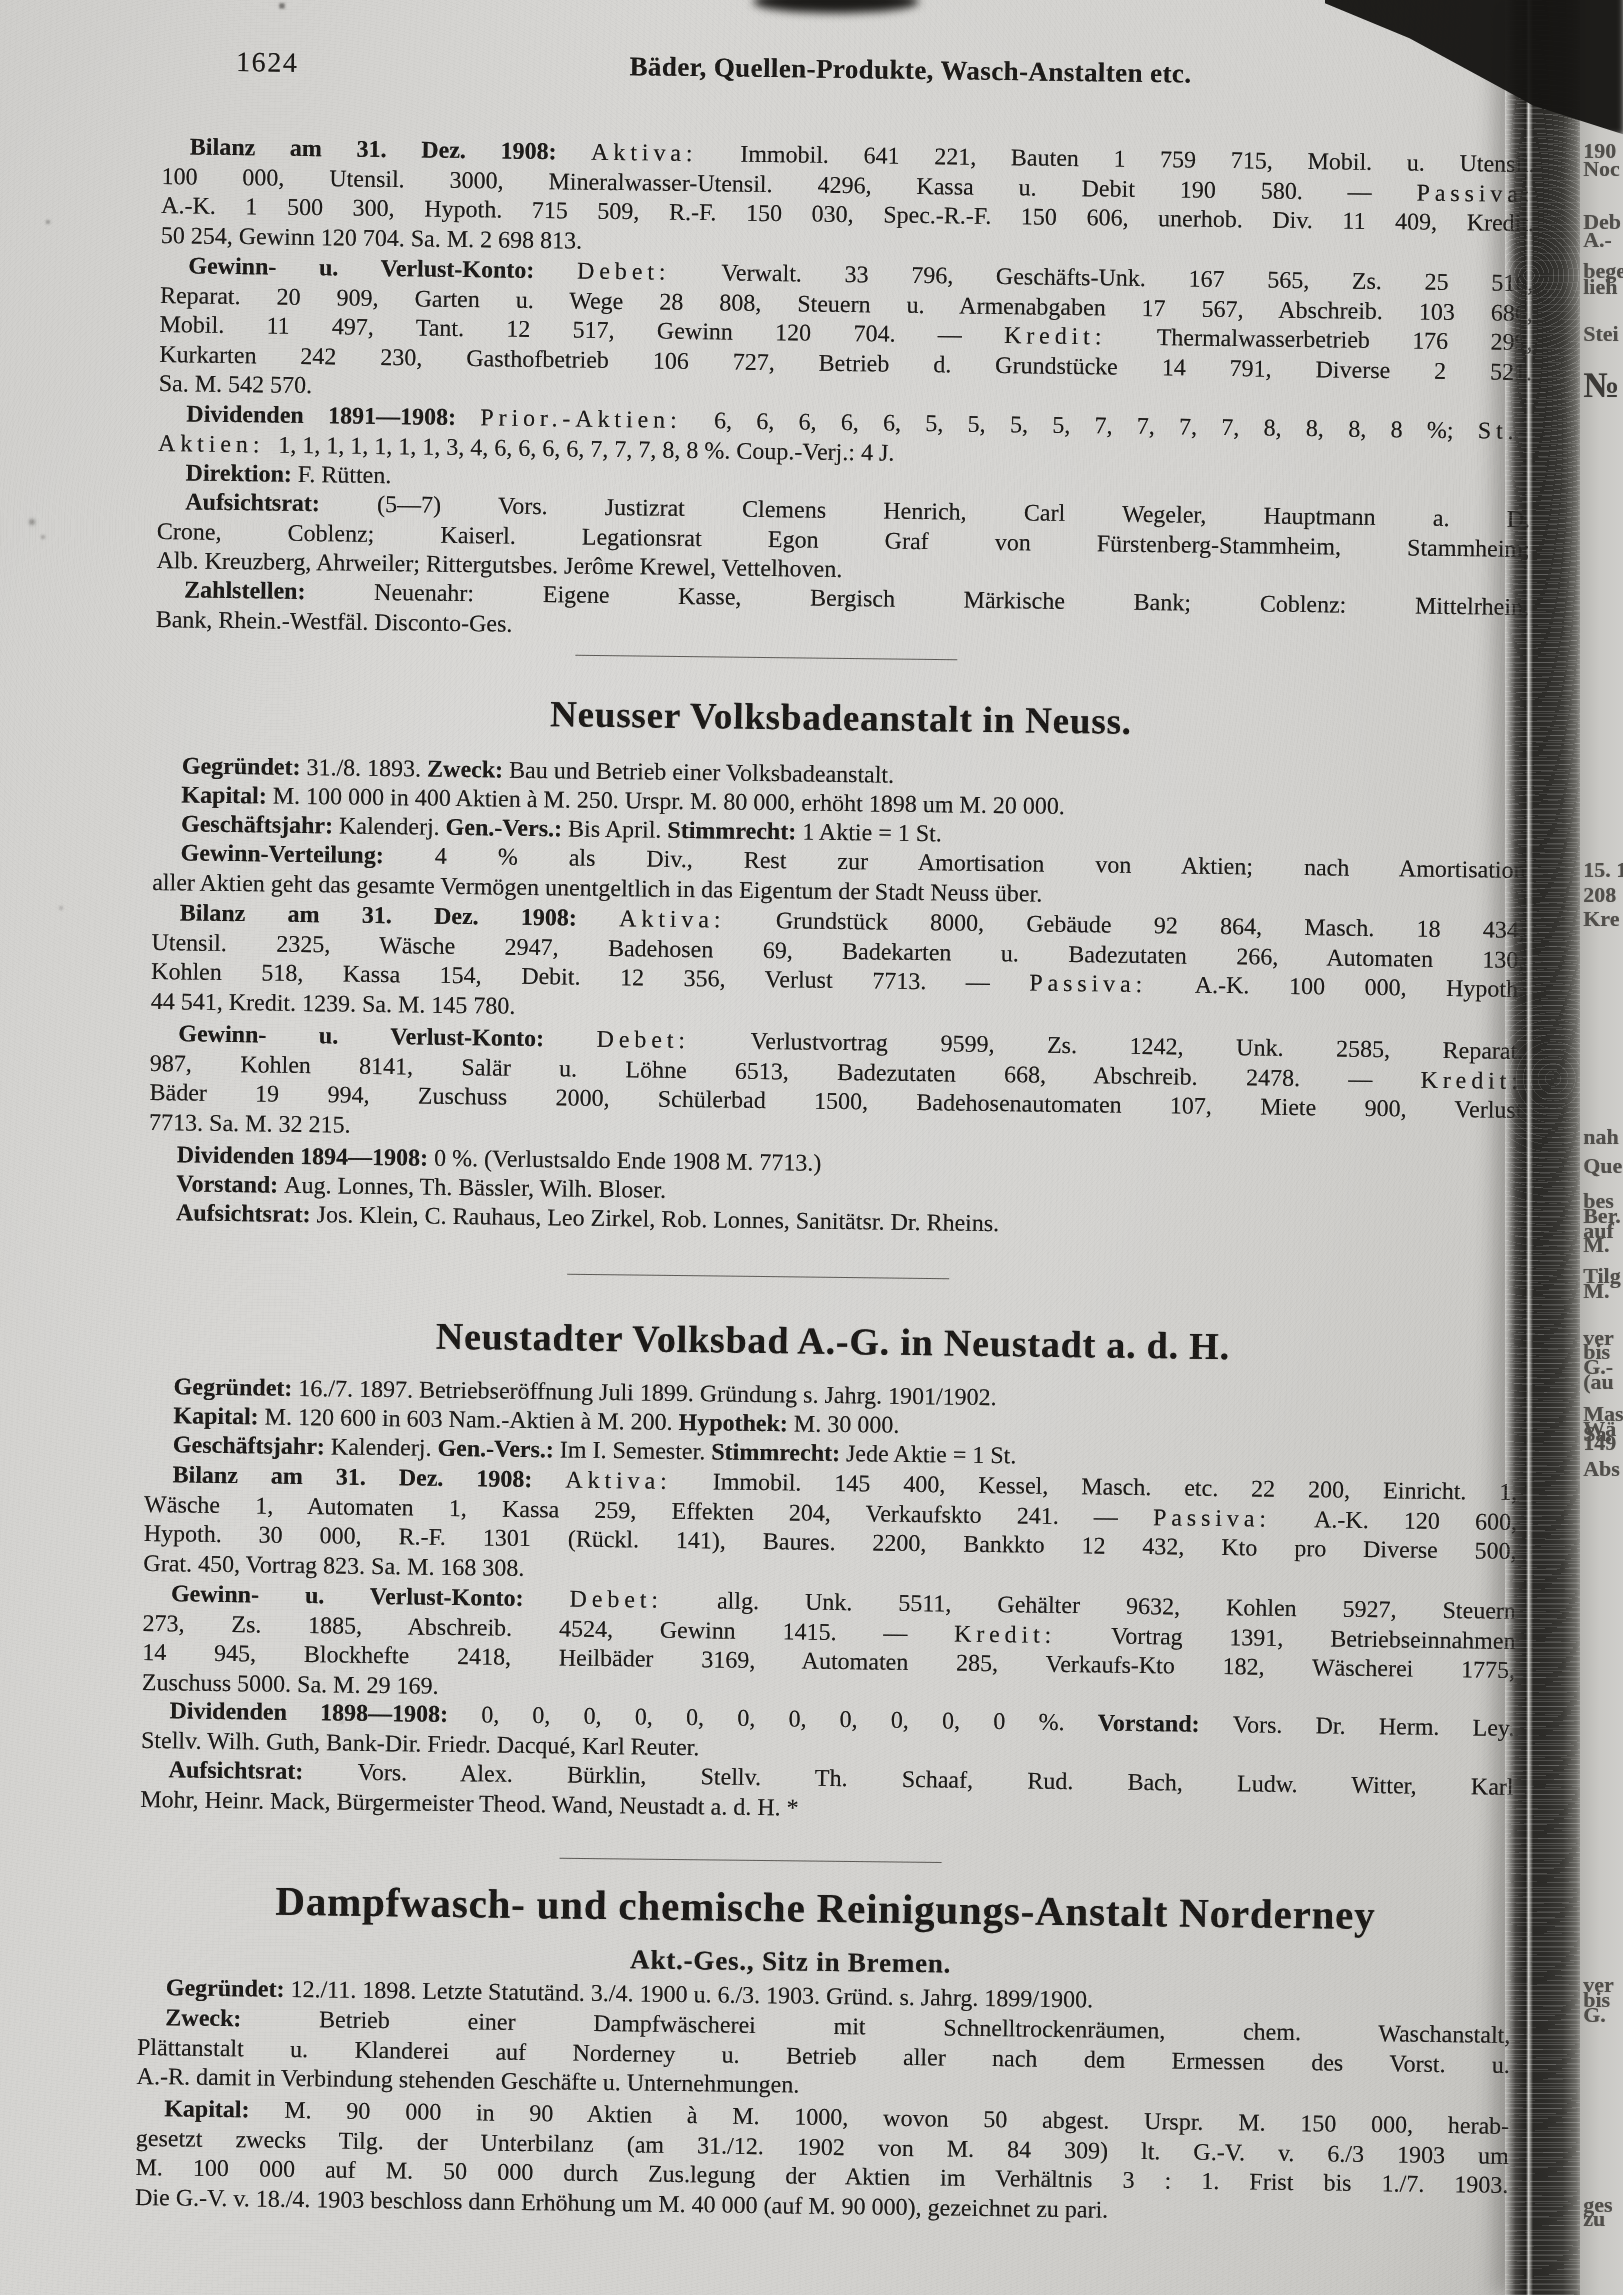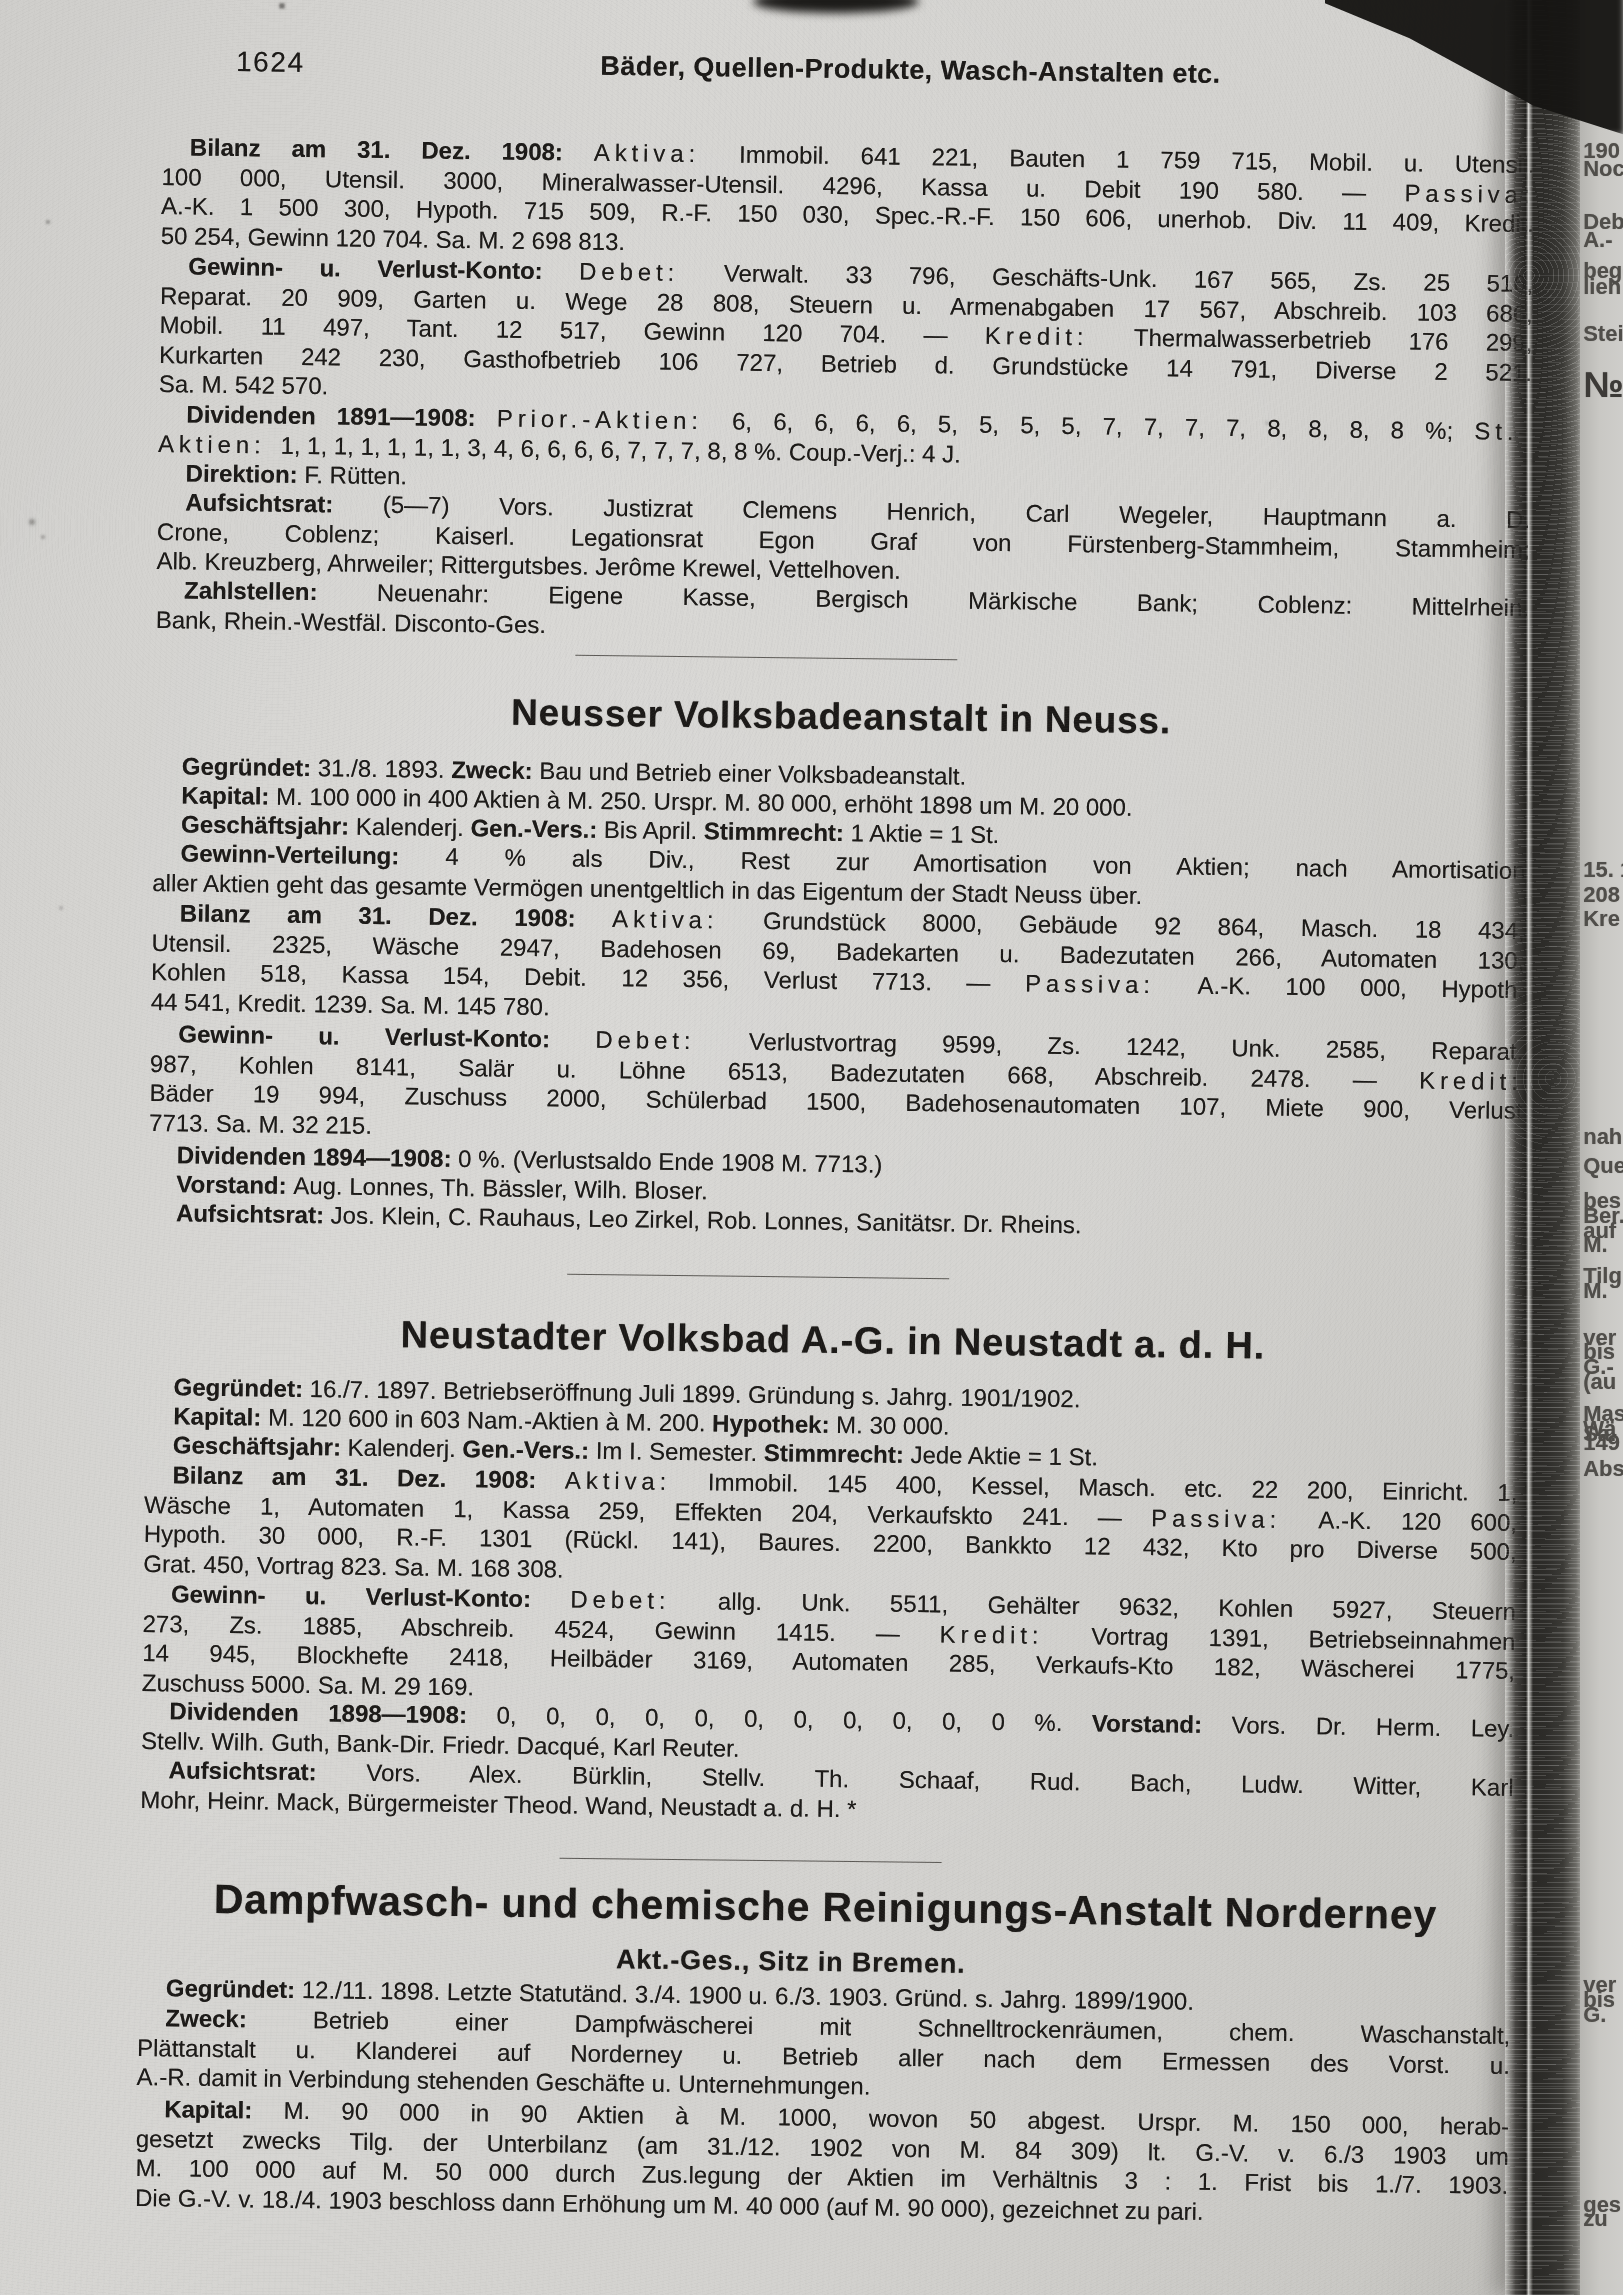--- a/index.html
+++ b/index.html
@@ -4,21 +4,21 @@
 <style>
   html,body{margin:0;padding:0;background:#888;}
   #page{
     position:relative;
     width:1623px;height:2295px;
     background:
       radial-gradient(ellipse at 35% 40%, rgba(255,255,255,0.10), rgba(255,255,255,0) 60%),
       linear-gradient(105deg,#cfcecb 0%,#d6d5d2 30%,#d3d2cf 62%,#c9c8c4 88%,#bdbcb8 97%),
       #d2d1ce;
     overflow:hidden;
-    font-family:Liberation Sans, sans-serif;
+    font-family:Liberation Serif, serif;
     color:#1b1917;
   }
   .grain{
     position:absolute;inset:0;pointer-events:none;z-index:3;
     background-image:
       repeating-radial-gradient(circle at 17% 23%, rgba(0,0,0,0.018) 0 0.8px, rgba(0,0,0,0) 0.8px 3.2px),
       repeating-radial-gradient(circle at 73% 61%, rgba(255,255,255,0.028) 0 0.8px, rgba(255,255,255,0) 0.8px 2.4px),
       repeating-linear-gradient(93deg, rgba(0,0,0,0.012) 0 1.6px, rgba(0,0,0,0) 1.6px 5.7px);
   }
   #col{

